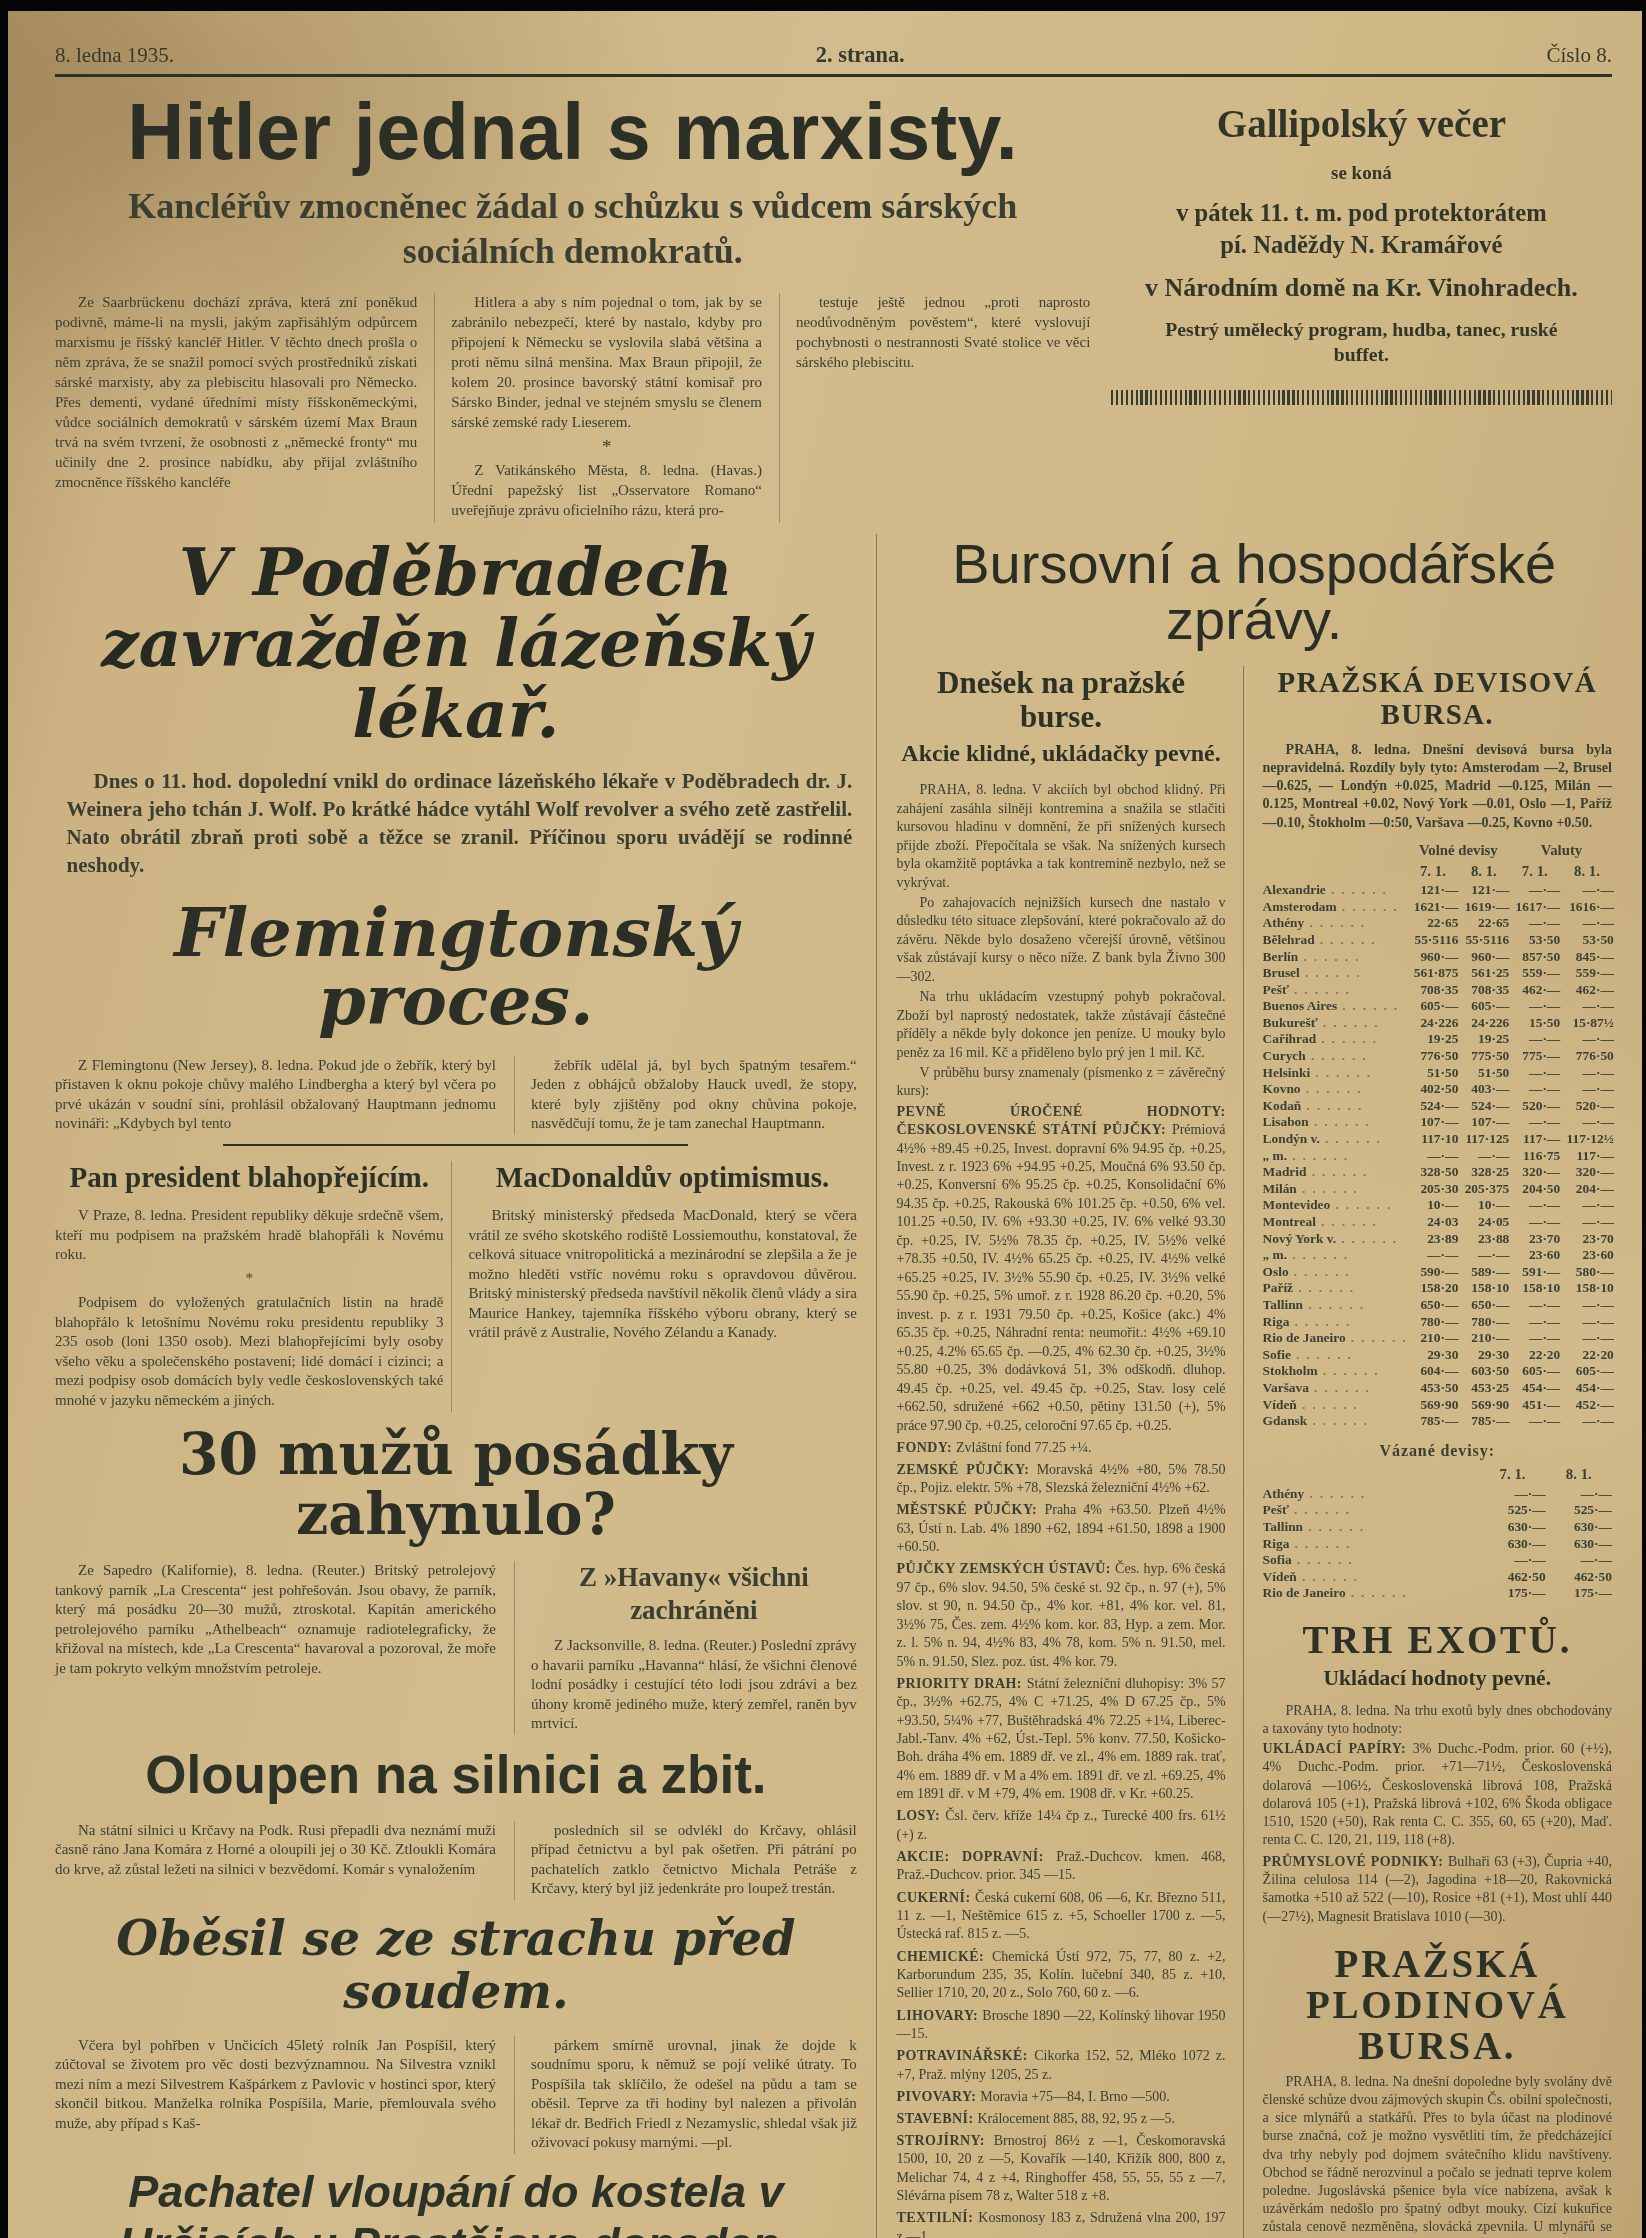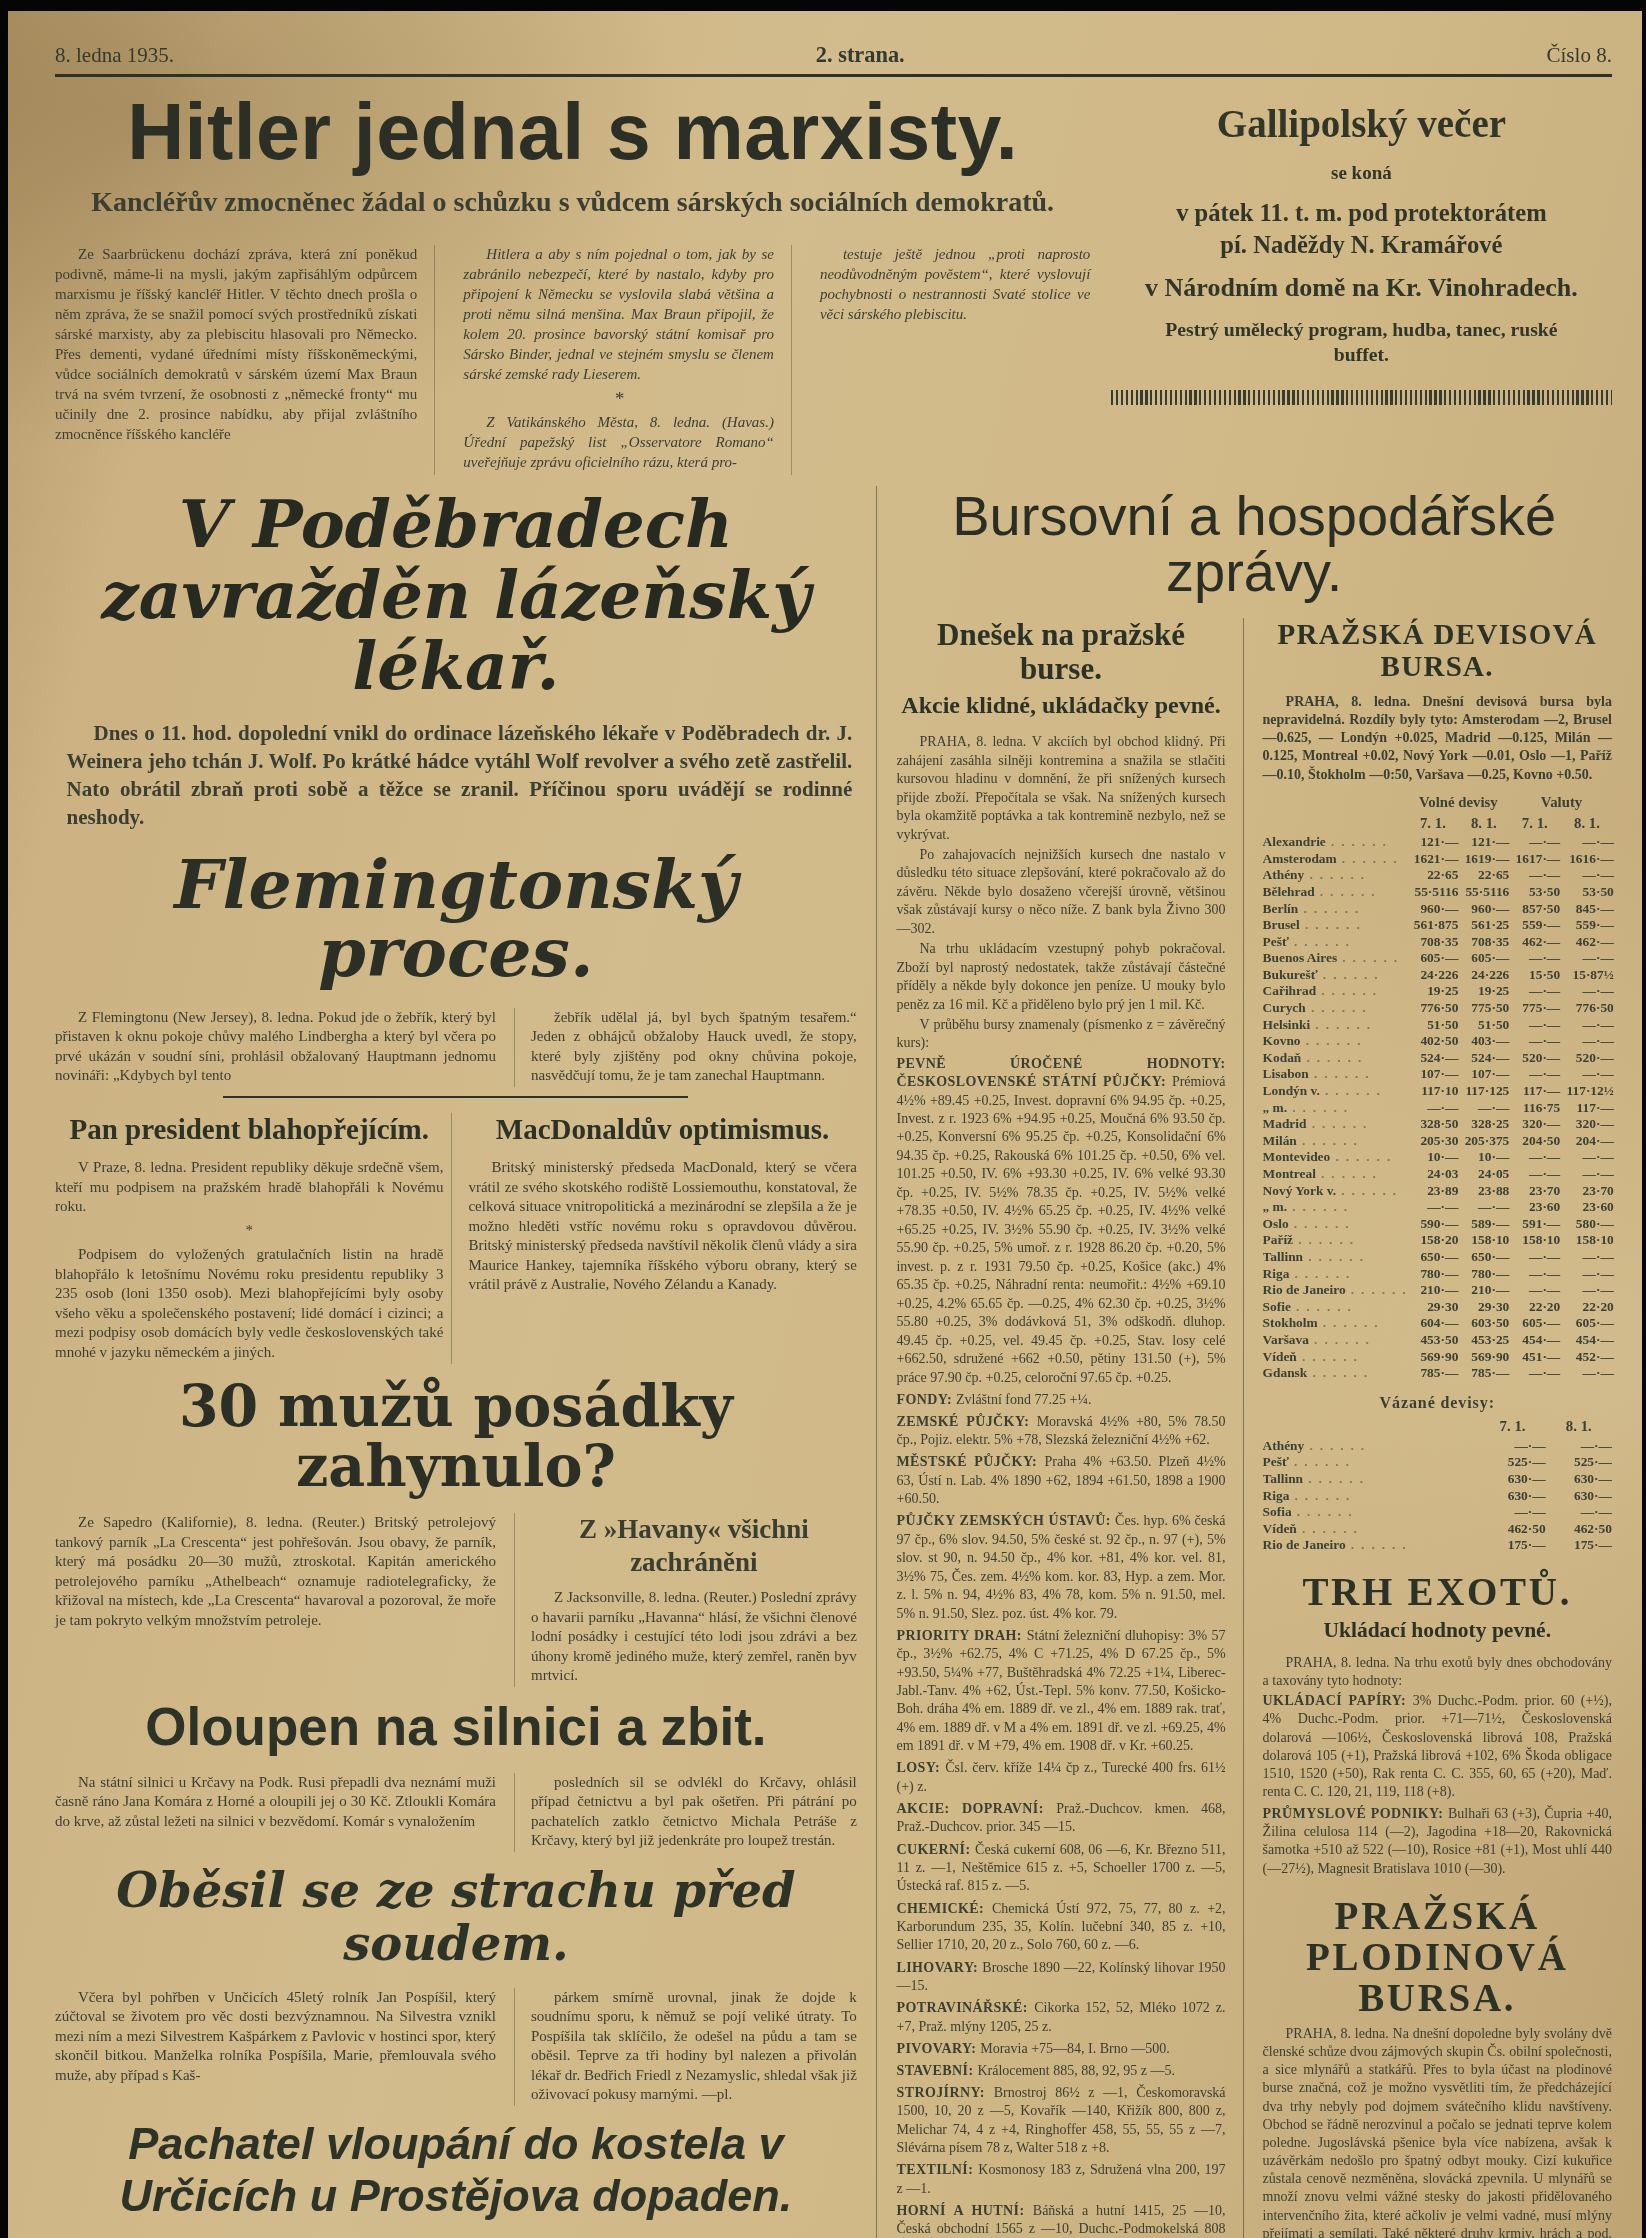--- a/index.html
+++ b/index.html
@@ -20,23 +20,23 @@
   .masthead{display:flex;justify-content:space-between;align-items:flex-end;
             font-size:21px;color:#353a2e;}
   .masthead .pg{font-weight:bold;font-size:22.4px;}
   .rule{border:0;border-top:3.6px solid #2d3227;margin:6.3px 0 15px 0;}
 
   
   .toprow{display:flex;gap:20.6px;}
   .hitler{flex:0 0 66.5%;}
   .hitler-h1{font-family:"Liberation Sans",sans-serif;font-weight:900;font-size:79px;
              line-height:1;text-align:center;color:#2b2f25;margin:0 0 13.4px 0;letter-spacing:0.4px;}
-  .hitler-h2{font-weight:bold;font-size:28px;line-height:1.25;text-align:center;margin:0 0 26px 0;}
+  .hitler-h2{font-weight:bold;font-size:36px;line-height:1.25;text-align:center;margin:0 0 19px 0;}
   .hbody{display:flex;gap:17px;font-size:15px;line-height:1.33;}
-  .hbody .hc2,.hbody .hc3{border-left:0.9px solid rgba(50,56,44,.35);padding-left:28px;font-style:italic;}
+  .hbody .hc2,.hbody .hc3{border-left:0.9px solid rgba(50,56,44,.35);padding-left:16px;}
   .hbody .hc1{flex:0 0 35%;}
   .hbody .hc2{flex:0 0 30%;}
   .hbody .hc3{flex:1;}
 
   
   .ad{flex:1;text-align:center;padding-top:11.6px;color:#313629;}
   .ad .t{font-weight:bold;font-size:39px;line-height:1.05;margin-bottom:17px;}
   .ad .l2{font-weight:bold;font-size:19px;margin-bottom:13.4px;}
   .ad .l3{font-weight:bold;font-size:24.6px;line-height:1.3;}
   .ad .l4{font-weight:bold;font-size:24.6px;line-height:1.3;margin-bottom:11.6px;}

